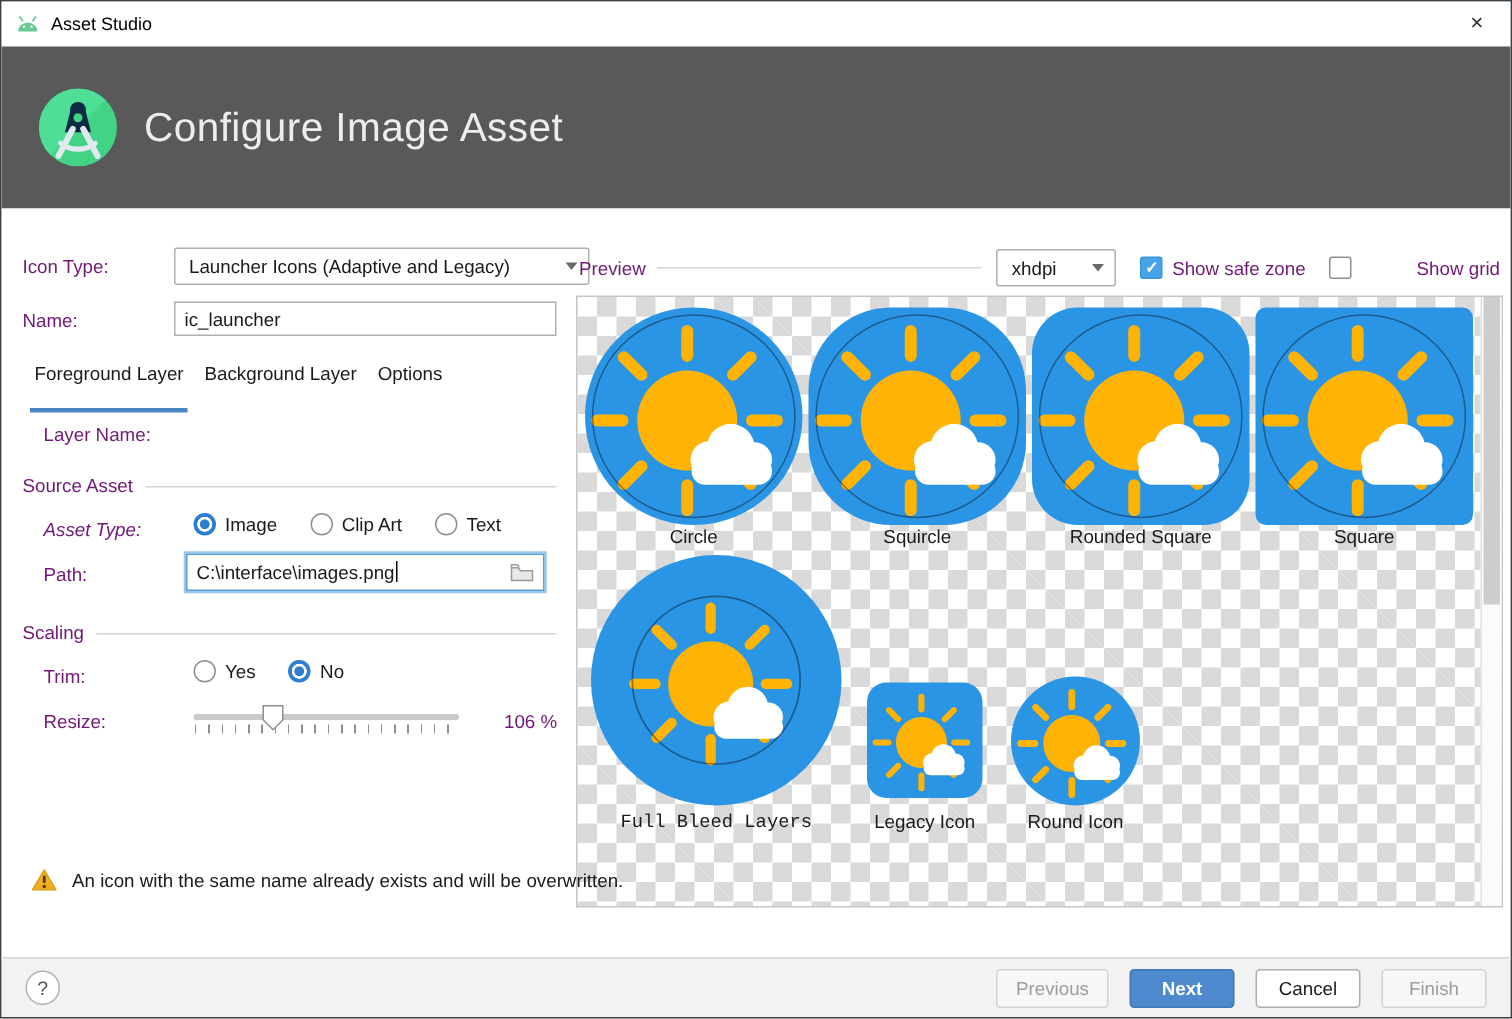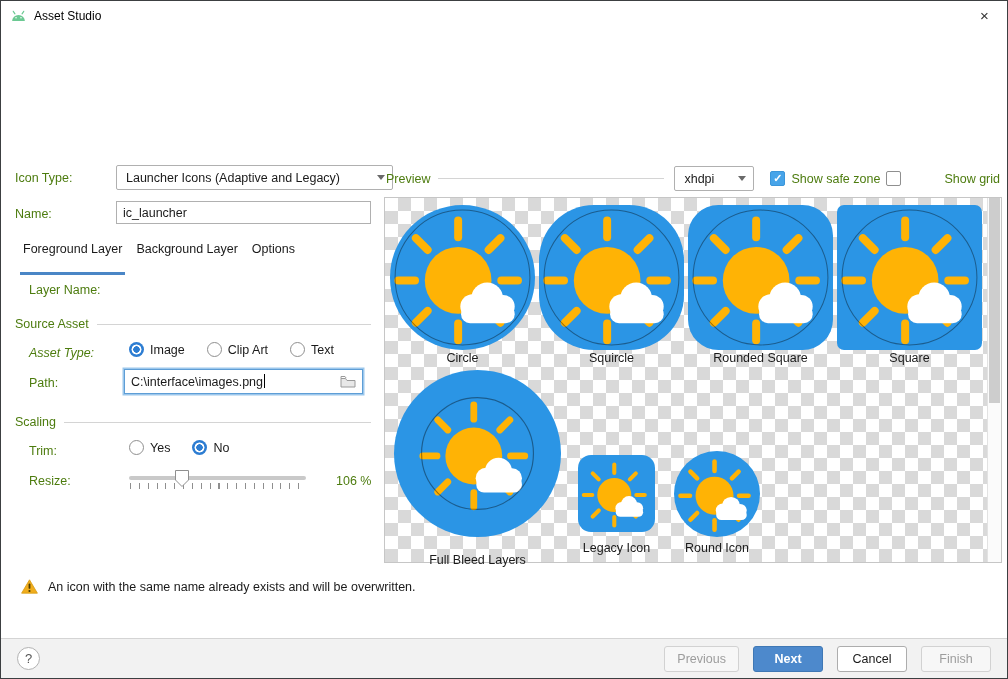--- a/index.html
+++ b/index.html
@@ -13,21 +13,21 @@
   .close-btn { position:absolute; right:0; top:0; width:45px; height:29px; display:flex; align-items:center; justify-content:center; font-size:15px; color:#333; cursor:default; }
 
   
   .header { position:absolute; left:0; top:30px; width:100%; height:108px; background:#595959; display:flex; align-items:center; }
   .header-logo { margin-left:25px; width:52px; height:52px; }
   .header-title { margin-left:18px; font-size:27px; font-weight:400; color:#ededed; letter-spacing:0.3px; }
 
   
   .main { position:absolute; left:0; top:138px; width:100%; height:501px; background:#fff; font-size:12.5px; color:#1a1a1a; }
   .abs { position:absolute; }
-  .lbl { font-size:12.5px; color:#4d7c0f; white-space:nowrap; }
+  .lbl { font-size:12.5px; color:#701a75; white-space:nowrap; }
 
   .combo { display:flex; align-items:center; justify-content:space-between; background:#fff; border:1px solid #b0b0b0; border-radius:2px; height:25px; padding:0 7px 0 9px; font-size:12.5px; }
   .combo .arrow { width:0; height:0; border-left:4px solid transparent; border-right:4px solid transparent; border-top:5px solid #6a6a6a; margin-left:8px; }
 
   .tfield { background:#fff; border:1px solid #b0b0b0; height:23px; display:flex; align-items:center; padding:0 6px; font-size:12.5px; }
   .tfield.focused { border:1px solid #5e9ed6; box-shadow:0 0 0 1.5px #9cc7ec; height:25px; justify-content:space-between; }
   .caret { display:inline-block; width:1px; height:14px; background:#000; margin-left:1px; vertical-align:-2px; }
 
   
   .tabs { display:flex; gap:8px; }
@@ -48,21 +48,21 @@
 
   
   .slider { position:relative; width:177px; height:22px; }
   .slider .track { position:absolute; left:0; right:0; top:7px; height:4px; background:#c9c9c9; border-radius:2px; }
   .slider .ticks { position:absolute; left:1px; right:0; top:14px; height:6px;
     background-image:repeating-linear-gradient(to right, #8f8f8f 0 1px, transparent 1px 8.85px); }
   .slider .thumb { position:absolute; top:0; }
 
   
   .preview-row { display:flex; align-items:center; }
-  .preview-panel { position:absolute; left:383px; top:58px; width:618px; height:366px; border:1px solid #c6c6c6;
+  .preview-panel { position:absolute; left:383px; top:58px; width:618px; height:408px; border:1px solid #c6c6c6;
     background-color:#fff;
     background-image:
       linear-gradient(45deg, #d9d9d9 25%, transparent 25%, transparent 75%, #d9d9d9 75%),
       linear-gradient(45deg, #d9d9d9 25%, transparent 25%, transparent 75%, #d9d9d9 75%);
     background-size:26px 26px; background-position:0 0, 13px 13px; }
   .tile { position:absolute; background:#2b95e5; }
   .tile svg { position:absolute; left:0; top:0; width:100%; height:100%; }
   .tile-label { position:absolute; font-size:12.5px; color:#1a1a1a; text-align:center; transform:translateX(-50%); white-space:nowrap; }
   .vscroll { position:absolute; right:0; top:0; bottom:0; width:14px; background:#fbfbfb; border-left:1px solid #e2e2e2; }
   .vscroll .thumb { position:absolute; left:1px; right:1px; top:0; height:205px; background:#cdcdcd; }
@@ -88,20 +88,32 @@
       <path d="M3 16 a9 8.5 0 0 1 18 0 z" fill="#6cc993"></path>
       <line x1="7" y1="6" x2="4.6" y2="2.4" stroke="#6cc993" stroke-width="1.6" stroke-linecap="round"></line>
       <line x1="17" y1="6" x2="19.4" y2="2.4" stroke="#6cc993" stroke-width="1.6" stroke-linecap="round"></line>
       <circle cx="8.5" cy="11.5" r="1.1" fill="#fff"></circle>
       <circle cx="15.5" cy="11.5" r="1.1" fill="#fff"></circle>
     </svg>
     <span class="titlebar-title">Asset Studio</span>
     <div class="close-btn">×</div>
   </div>
 
+  <div class="header">
+    <svg class="header-logo" viewBox="0 0 52 52">
+      <circle cx="26" cy="26" r="26" fill="#42d385"></circle>
+      <path d="M44.4 7.6 A26 26 0 0 0 7.6 44.4 Z" fill="#4ede96"></path>
+      <path d="M26 9 c-3 0-5.3 2.3-5.3 5.2 v1.6 l-3.4 13.4 h17.4 l-3.4-13.4 v-1.6 c0-2.9-2.3-5.2-5.3-5.2 z" fill="#0d2b45"></path>
+      <circle cx="26" cy="19.5" r="3" fill="#42d385"></circle>
+      <path d="M22.5 27 L13 45" stroke="#dfe9ee" stroke-width="4" stroke-linecap="round" fill="none"></path>
+      <path d="M29.5 27 L39 45" stroke="#dfe9ee" stroke-width="4" stroke-linecap="round" fill="none"></path>
+      <path d="M14.5 36.5 A15 11 0 0 0 37.5 36.5" stroke="#dfe9ee" stroke-width="3.4" fill="none" stroke-linecap="round"></path>
+    </svg>
+    <h1 class="header-title">Configure Image Asset</h1>
+  </div>
 
   <div class="main">
 
     <span class="lbl abs" style="left:14px; top:32px;">Icon Type:</span>
     <div class="combo abs" style="left:115px; top:26px; width:277px;">
       <span>Launcher Icons (Adaptive and Legacy)</span>
       <span class="arrow"></span>
     </div>
 
     <span class="lbl abs" style="left:14px; top:68px;">Name:</span>
@@ -168,21 +180,21 @@
       <span class="lbl">Preview</span>
       <span class="section-line" style="margin-right:10px;"></span>
       <div class="combo" style="width:80px; height:25px; flex:none;">
         <span>xhdpi</span>
         <span class="arrow"></span>
       </div>
       <div class="cb-row" style="margin-left:16px;">
         <span class="cb checked" id="cb-safezone">✓</span>
         <span class="lbl">Show safe zone</span>
       </div>
-      <div class="cb-row" style="margin-left:6px;gap:43px;">
+      <div class="cb-row" style="margin-left:16px;gap:43px;">
         <span class="cb" id="cb-grid"></span>
         <span class="lbl">Show grid</span>
       </div>
     </div>
 
     <div class="preview-panel" id="preview-panel">
       <div class="vscroll">
         <div class="thumb"></div>
       </div>
     <div class="tile" style="left: 5px; top: 7px; width: 145px; height: 145px; border-radius: 50%; background: rgb(43, 149, 229);">
@@ -292,21 +304,21 @@
               <g fill="#fff">
     <circle cx="57" cy="70" r="8.5"></circle>
                 <circle cx="67" cy="64.5" r="11"></circle>
                 <circle cx="78" cy="70" r="8"></circle>
     <rect x="49" y="69" width="37" height="12.5" rx="6.2"></rect>
               </g>
             </g>
             <circle cx="50" cy="50" r="33.5" fill="none" stroke="rgba(0,0,0,0.38)" stroke-width="0.7"></circle>
           </svg>
         </div>
-        <div class="tile-label" style="left: 92.5px; top: 355px;">Full Bleed Layers</div>
+        <div class="tile-label" style="left: 92.5px; top: 343px; font-family: Liberation Mono, monospace;">Full Bleed Layers</div>
         <div class="tile" style="left: 193px; top: 257px; width: 77px; height: 77px; border-radius: 13px; background: rgb(43, 149, 229);">
           <svg viewBox="0 0 100 100">
             <g transform="translate(50 50) scale(0.96) translate(-50 -50)">
     <rect x="44.25" y="8" width="5.5" height="17" rx="2.75" fill="#ffb305" transform="rotate(0 47 52)"></rect>
               <rect x="44.25" y="8" width="5.5" height="17" rx="2.75" fill="#ffb305" transform="rotate(45 47 52)"></rect>
               <rect x="44.25" y="8" width="5.5" height="17" rx="2.75" fill="#ffb305" transform="rotate(90 47 52)"></rect>
               <rect x="44.25" y="8" width="5.5" height="17" rx="2.75" fill="#ffb305" transform="rotate(135 47 52)"></rect>
               <rect x="44.25" y="8" width="5.5" height="17" rx="2.75" fill="#ffb305" transform="rotate(180 47 52)"></rect>
               <rect x="44.25" y="8" width="5.5" height="17" rx="2.75" fill="#ffb305" transform="rotate(225 47 52)"></rect>
               <rect x="44.25" y="8" width="5.5" height="17" rx="2.75" fill="#ffb305" transform="rotate(270 47 52)"></rect>

